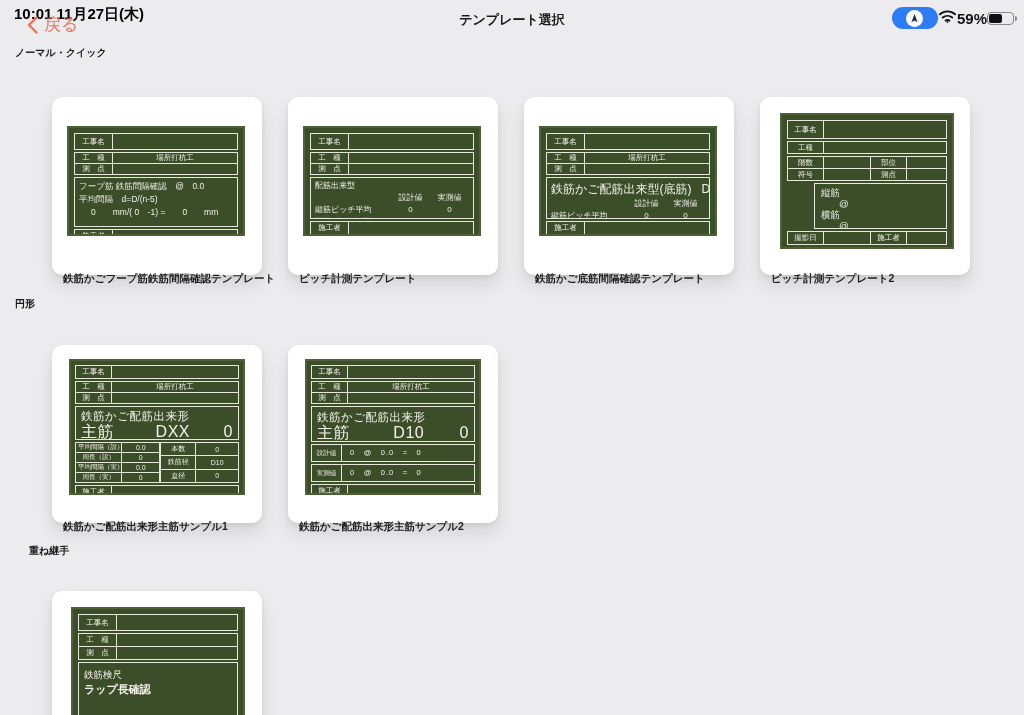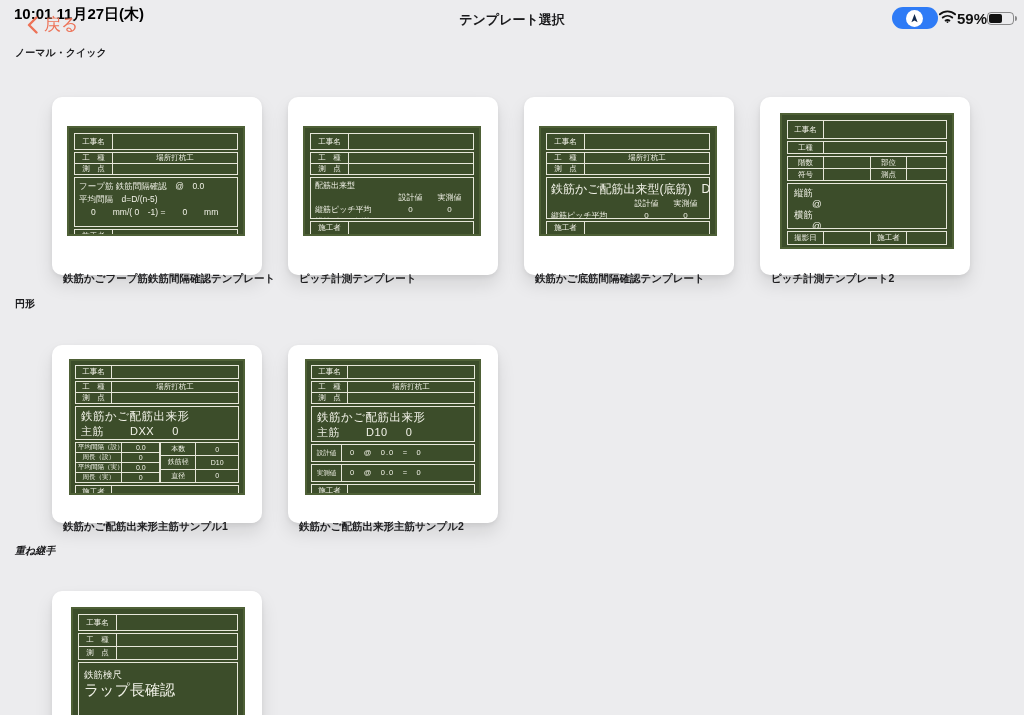--- a/index.html
+++ b/index.html
@@ -32,21 +32,21 @@
   .lb{text-align:center;}
   .ct{text-align:center;font-size:8px;}
   .sec{margin-top:2px;}
   .sec1{margin-top:0;}
   .bbox{box-sizing:border-box;border:1px solid #e7e7da;margin-top:2px;padding:2px 4px;overflow:hidden;}
   .bl{font-size:8.5px;line-height:1.5;white-space:nowrap;}
   .prow{display:flex;font-size:8px;line-height:12px;white-space:nowrap;}
   .pl{width:78px;font-family:Liberation Mono, monospace;}
   .pv{width:40px;text-align:center;}
   .bigline{font-size:11.5px;line-height:15px;white-space:nowrap;letter-spacing:.5px;}
-  .mainline{display:flex;font-size:11px;line-height:15px;letter-spacing:.5px;}
+  .mainline{display:flex;font-size:16px;line-height:15px;letter-spacing:.5px;justify-content:space-between;}
   .expr{font-size:10.5px;letter-spacing:1px;}
   .gwrap{display:flex;margin-top:2px;}
   .gwrap .bt{margin:0;}
   .gright{margin-left:-1px;}
 </style>
 </head>
 <body>
 
 <div class="screen">
 
@@ -307,21 +307,21 @@
               <td></td>
             </tr>
         <tr style="height:12px">
               <td class="lb">符号</td>
               <td></td>
               <td class="lb">測点</td>
               <td></td>
             </tr>
       </tbody>
         </table>
-      <div class="bbox" style="height:46px;padding:3px 6px;">
+      <div class="bbox" style="height:46px;padding:3px 6px;margin-left:27px;">
         <div class="bl" style="font-size:9.5px;line-height:11px;">縦筋</div>
         <div class="bl" style="font-size:9.5px;line-height:11px;padding-left:18px;">@</div>
         <div class="bl" style="font-size:9.5px;line-height:11px;">横筋</div>
         <div class="bl" style="font-size:9.5px;line-height:11px;padding-left:18px;">@</div>
       </div>
       <table class="bt sec">
           <colgroup>
             <col style="width:36px">
             <col style="width:47px">
             <col style="width:36px">
@@ -513,21 +513,21 @@
             <tr style="height:12px">
               <td class="lb">施工者</td>
               <td></td>
             </tr>
       </tbody>
         </table>
     </div>
     <div class="caption">鉄筋かご配筋出来形主筋サンプル2</div>
   </div>
 
-  <div class="section-label" style="left:15px;top:544px;font-style:italic;">重ね継手</div>
+  <div class="section-label" style="left:29px;top:544px;">重ね継手</div>
 
   <div class="card" style="left:52px;top:591px;height:190px;">
     <div class="board" style="left:19px;top:16px;width:174px;height:168px;">
       <table class="bt sec1">
           <colgroup>
             <col style="width:38px">
             <col>
           </colgroup>
         <tbody>
             <tr style="height:16px">
@@ -547,21 +547,21 @@
               <td></td>
             </tr>
         <tr style="height:13px">
               <td class="lb">測　点</td>
               <td></td>
             </tr>
       </tbody>
         </table>
       <div class="bbox" style="height:110px;padding:4px 5px;">
         <div class="bl" style="font-size:9.5px;line-height:15px;">鉄筋検尺</div>
-        <div class="bl" style="font-size:15px;line-height:15px;">ラップ長確認</div>
+        <div class="bl" style="font-size:11px;line-height:15px;font-weight:bold;">ラップ長確認</div>
         <div class="bl" style="font-size:9.5px;line-height:15px;">&nbsp;</div>
         <div class="bl" style="font-size:9.5px;line-height:15px;">設計　　　　d=</div>
 
       </div>
     </div>
   </div>
 
 </div>
 
 </body></html>

